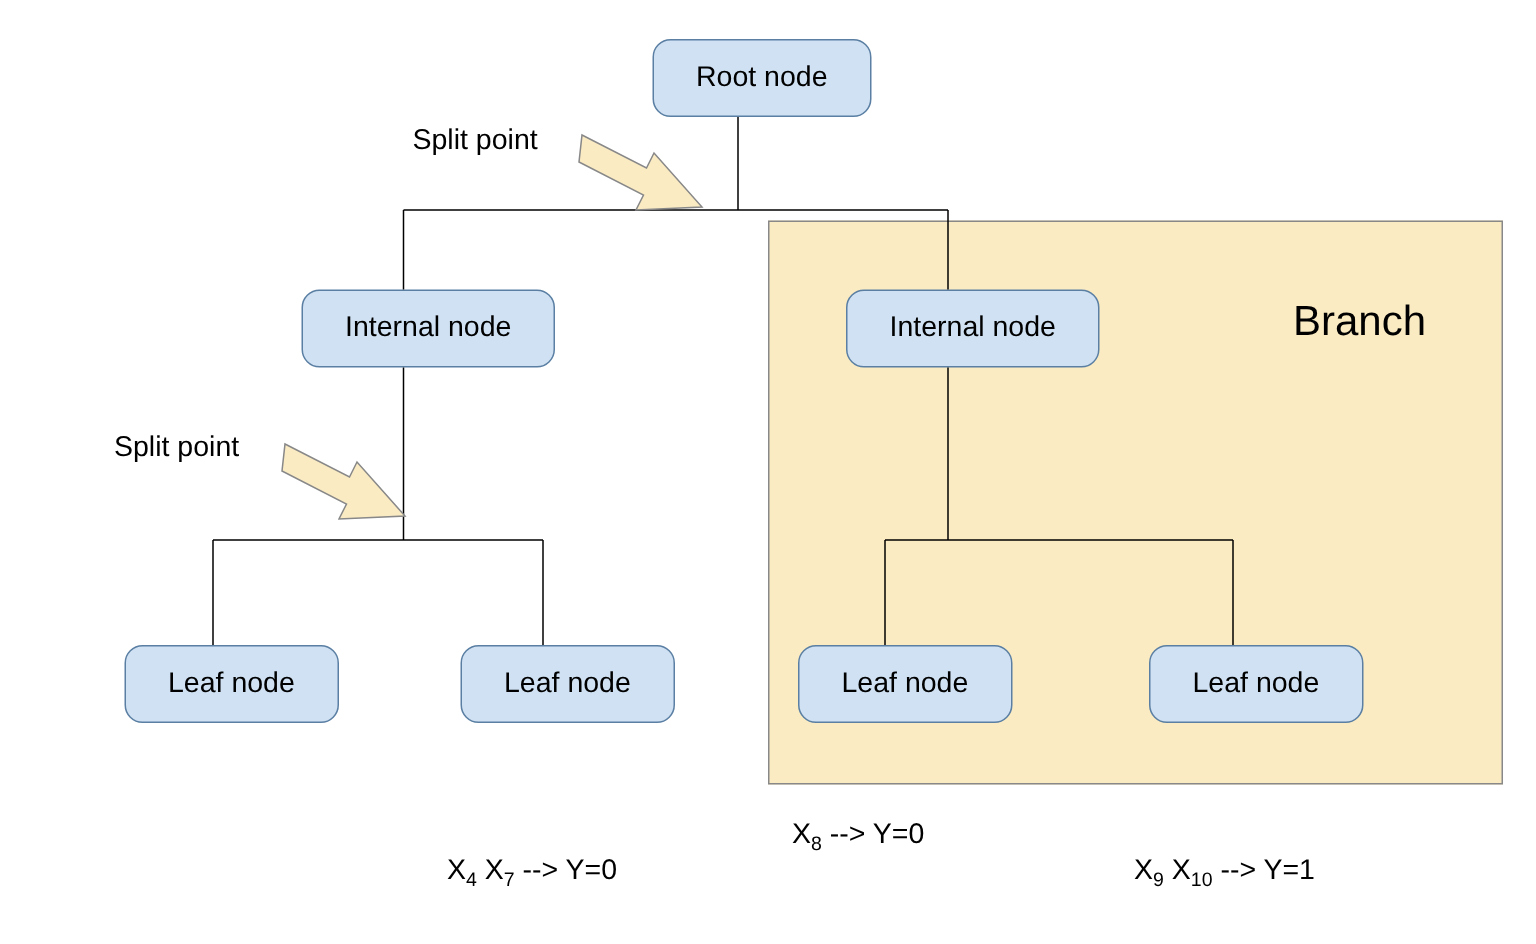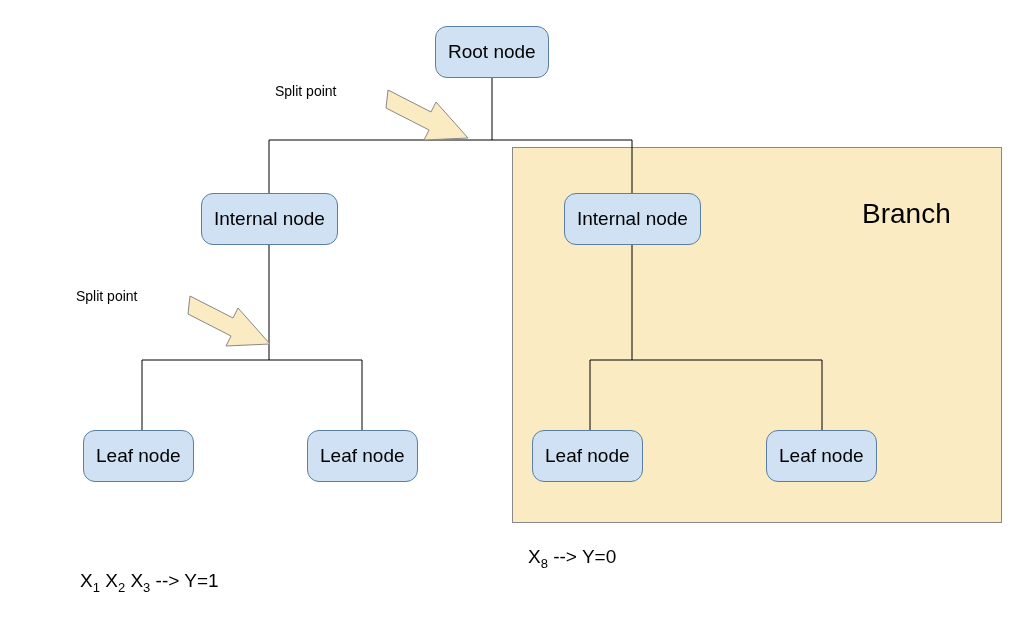--- a/index.html
+++ b/index.html
@@ -17,35 +17,35 @@
     .diagram {
       position: relative;
       width: 100%;
       height: 100%;
     }
     .node {
       position: absolute;
       background: #cfe1f2;
       border: 1px solid #5a7fa3;
       border-radius: 12px;
-      padding: 14px 12px;
+      padding: 14px 28px;
       font-size: 19px;
       color: #000;
       text-align: center;
       white-space: nowrap;
     }
     .branch-box {
       position: absolute;
       background: #faebc3;
       border: 1px solid #888;
       z-index: 0;
     }
     .label {
       position: absolute;
-      font-size: 14px;
+      font-size: 19px;
       color: #000;
       white-space: nowrap;
     }
     .branch-label {
       position: absolute;
       font-size: 28px;
       color: #000;
     }
     .output-text {
       position: absolute;
@@ -123,23 +123,26 @@
     <line x1="142" y1="360" x2="362" y2="360"></line>
     <line x1="142" y1="360" x2="142" y2="430"></line>
     <line x1="362" y1="360" x2="362" y2="430"></line>
 
     <line x1="632" y1="245" x2="632" y2="360"></line>
     <line x1="590" y1="360" x2="822" y2="360"></line>
     <line x1="590" y1="360" x2="590" y2="430"></line>
     <line x1="822" y1="360" x2="822" y2="430"></line>
   </svg>
 
-  <div class="output-text" style="left:80px; top:570px;">
-    <span>X</span><sub>1</sub><span> X</span><sub>2</sub><span> X</span><sub>3</sub><span> --&gt; Y=1</span>
+
+  <div class="output-text" style="left:298px; top:570px;">
+    <span>X</span><sub>4</sub><span> X</span><sub>7</sub><span> --&gt; Y=0</span>
   </div>
-
 
   <div class="output-text" style="left:528px; top:546px;">
     <span>X</span><sub>8</sub><span> --&gt; Y=0</span>
   </div>
 
+  <div class="output-text" style="left:756px; top:570px;">
+    <span>X</span><sub>9</sub><span> X</span><sub>10</sub><span> --&gt; Y=1</span>
+  </div>
 
 </div>
 
 </body></html>

